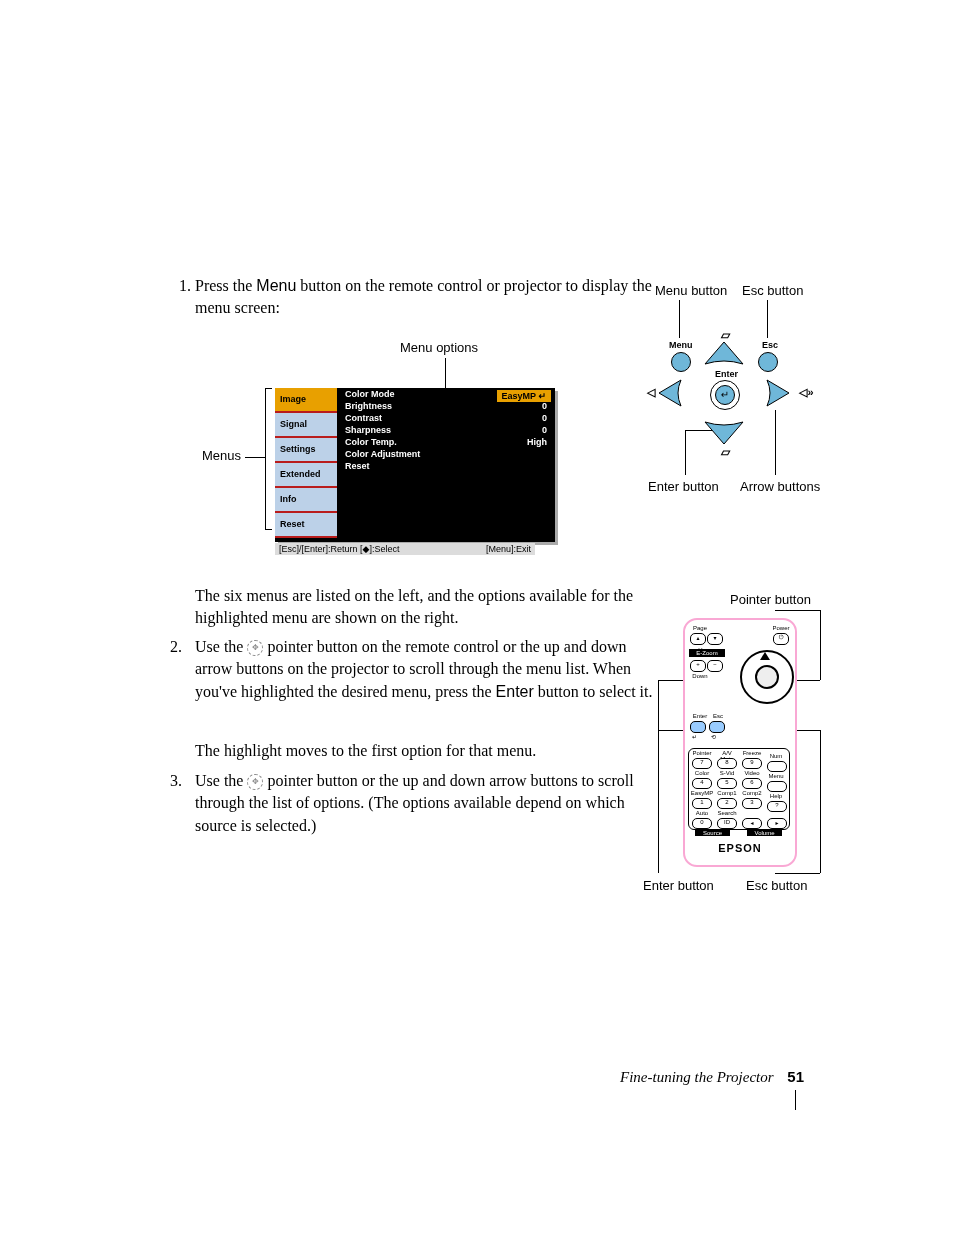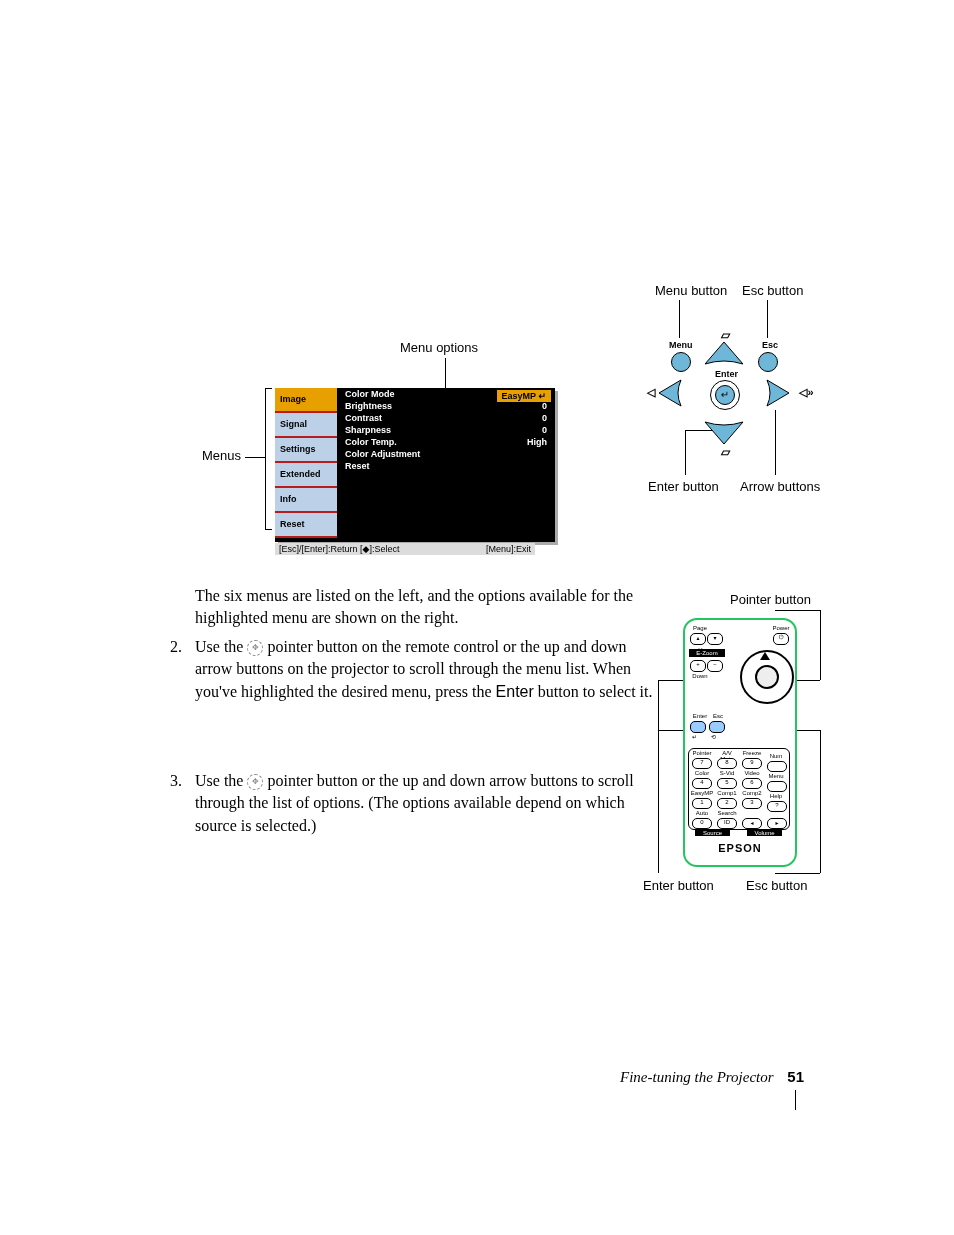--- a/index.html
+++ b/index.html
@@ -251,21 +251,21 @@
     text-align: center;
     line-height: 18px;
   }
   
   .remote {
     position: absolute;
     left: 683px;
     top: 618px;
     width: 110px;
     height: 245px;
-    border: 2px solid #22c55e;
+    border: 2px solid #f9a8d4;
     border-radius: 14px;
     background: #fff;
   }
   .remote .rbtn {
     position: absolute;
     border: 1px solid #000;
     border-radius: 5px;
     font-size: 6px;
     font-family: Arial, sans-serif;
     text-align: center;
@@ -308,20 +308,25 @@
     height: 20px;
     background: #000;
   }
 </style>
 </head>
 <body>
 
 <div class="page">
 
 
+  <ol class="steps">
+    <li>
+      <span>Press the </span><span class="sans">Menu</span><span> button on the remote control or projector to display the menu screen:</span>
+    </li>
+  </ol>
 
   <div class="menu-options-label">Menu options</div>
   <div class="menu-options-line"></div>
 
   <div class="menus-label">Menus</div>
   <div class="menus-line"></div>
   <div class="menus-bracket"></div>
 
   <div class="menu-box">
     <div class="menu-tabs">
@@ -372,20 +377,21 @@
   </div>
 
   <div class="para-after-fig">The six menus are listed on the left, and the options available for the highlighted menu are shown on the right.</div>
 
   <div class="step2">
     <div class="num">2.</div>
     <div class="body">
       <span>Use the </span><span class="pointer-glyph">✥</span><span> pointer button on the remote control or the up and down arrow buttons on the projector to scroll through the menu list. When you've highlighted the desired menu, press the </span><span class="sans">Enter</span><span> button to select it.</span>
     </div>
   </div>
+  <div class="step2-para2">The highlight moves to the first option for that menu.</div>
 
   <div class="step3">
     <div class="num">3.</div>
     <div class="body">
       <span>Use the </span><span class="pointer-glyph">✥</span><span> pointer button or the up and down arrow buttons to scroll through the list of options. (The options available depend on which source is selected.)</span>
     </div>
   </div>
 
   <div class="ctrl-label" style="left:655px; top:283px;">Menu button</div>
   <div class="ctrl-label" style="left:742px; top:283px;">Esc button</div>

